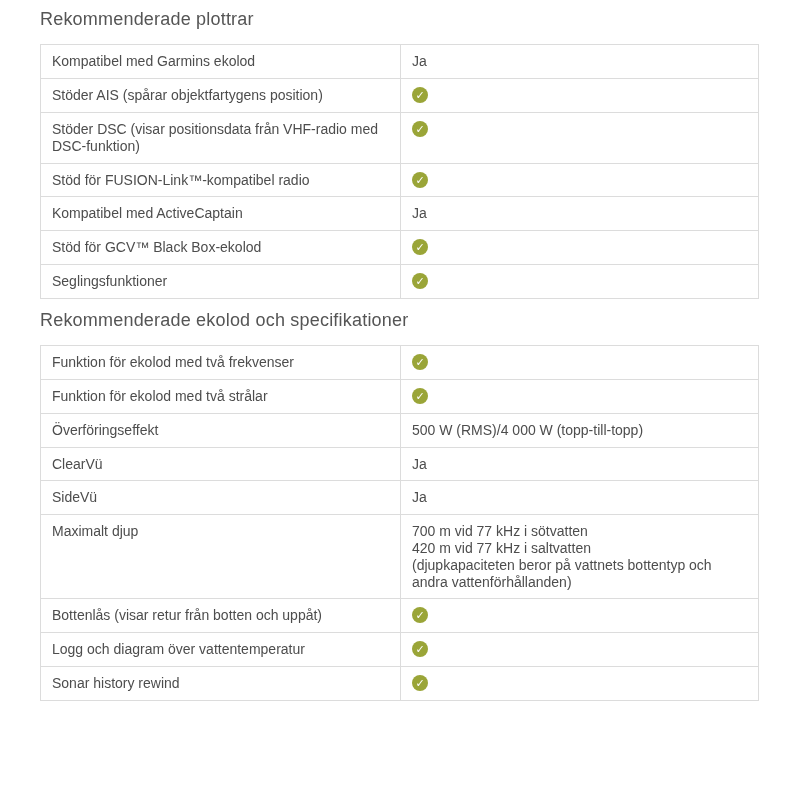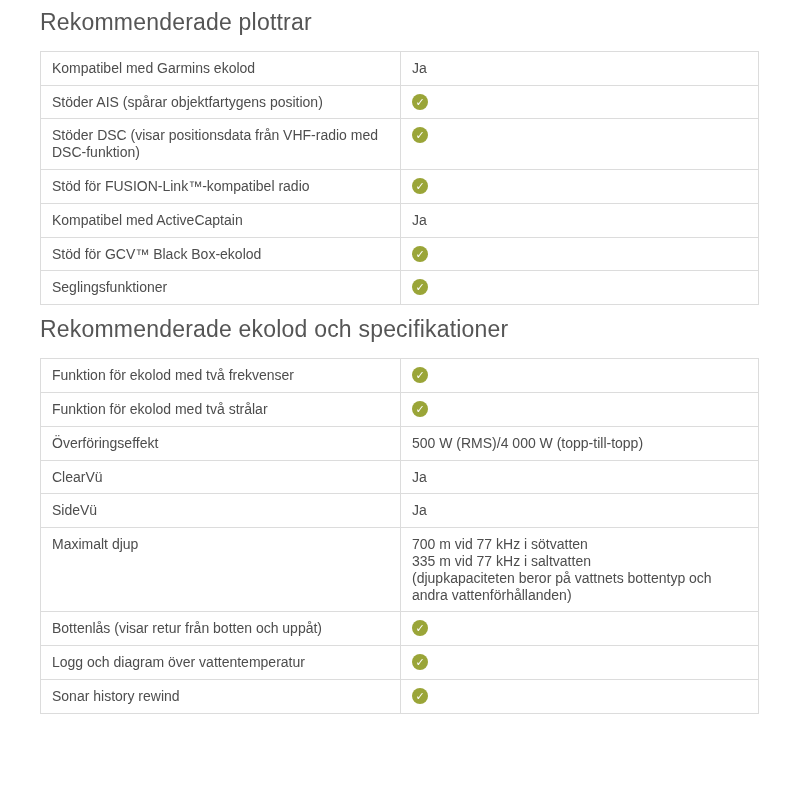--- a/index.html
+++ b/index.html
@@ -9,21 +9,21 @@
     width: 800px;
     height: 800px;
     overflow: hidden;
     font-family: "Liberation Sans", "DejaVu Sans", sans-serif;
   }
   .page {
     padding: 8px 0 0 40px;
     width: 712px;
   }
   h2.section-title {
-    font-size: 23px;
+    font-size: 18px;
     font-weight: 400;
     color: #555555;
     margin: 0 0 13px 0;
     line-height: 1.3;
     letter-spacing: 0.2px;
   }
   h2.section-title.second {
   }
   table.spec-table {
     border-collapse: collapse;
@@ -119,21 +119,21 @@
             <td class="value-cell">Ja</td>
           </tr>
           <tr>
             <td class="label-cell">SideVü</td>
             <td class="value-cell">Ja</td>
           </tr>
           <tr>
             <td class="label-cell">Maximalt djup</td>
             <td class="value-cell">
               <div class="value-line">700 m vid 77 kHz i sötvatten</div>
-              <div class="value-line">335 m vid 77 kHz i saltvatten</div>
+              <div class="value-line">420 m vid 77 kHz i saltvatten</div>
               <div class="value-line">(djupkapaciteten beror på vattnets bottentyp och andra vattenförhållanden)</div>
             </td>
           </tr>
           <tr>
             <td class="label-cell">Bottenlås (visar retur från botten och uppåt)</td>
             <td class="value-cell"><span class="check">✓</span></td>
           </tr>
           <tr>
             <td class="label-cell">Logg och diagram över vattentemperatur</td>
             <td class="value-cell"><span class="check">✓</span></td>

